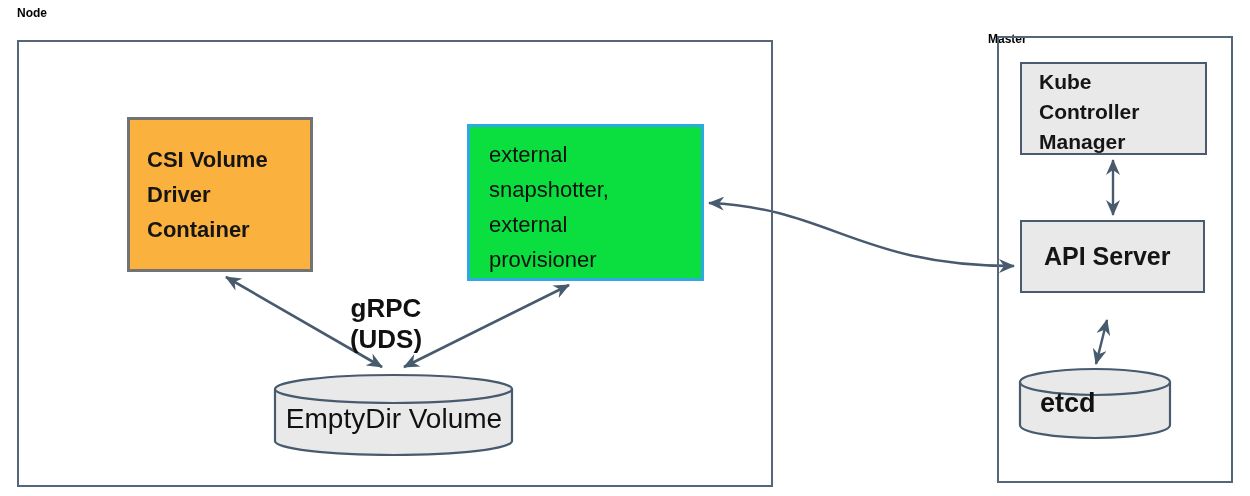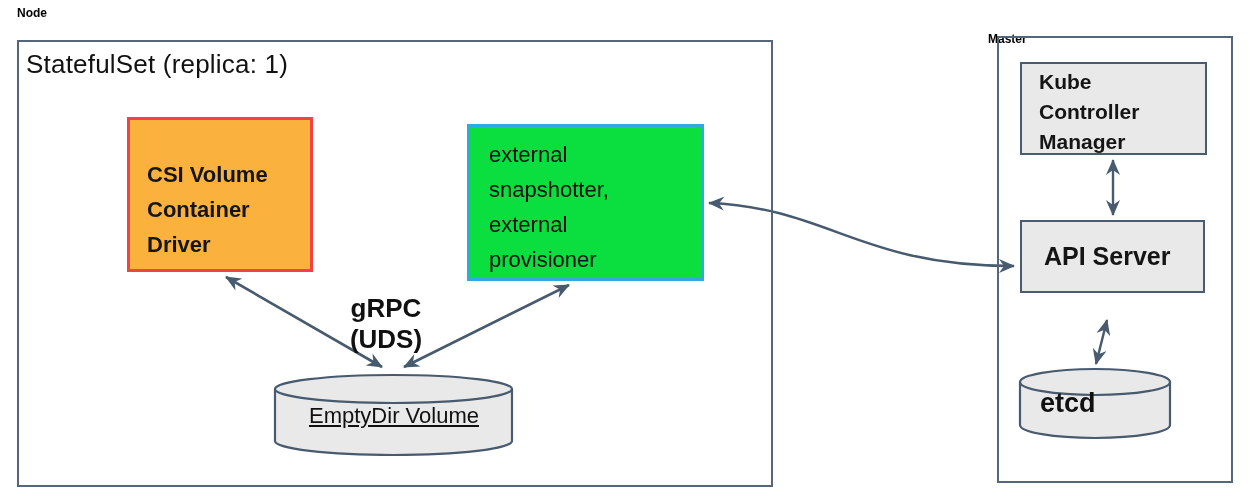--- a/index.html
+++ b/index.html
@@ -27,22 +27,22 @@
   }
   .stateful-title {
     font-size: 26px;
     font-weight: 400;
     color: #111111;
     letter-spacing: 0.2px;
   }
   .csi-box {
     left: 127px; top: 117px; width: 186px; height: 155px;
     background: #fbb13e;
-    border: 3px solid #ef4444;
-    padding: 37px 10px 0 17px;
+    border: 3px solid #737373;
+    padding: 22px 10px 0 17px;
     font-size: 22px;
     font-weight: 600;
     line-height: 35px;
     color: #151515;
   }
   .sidecar-box {
     left: 467px; top: 124px; width: 237px; height: 157px;
     background: #0bdf3f;
     border: 3px solid #2fa9e1;
     padding: 10px 16px 0 19px;
@@ -53,25 +53,24 @@
   }
   .grpc-label {
     left: 320px; top: 293px; width: 132px;
     font-size: 26px;
     font-weight: 700;
     text-align: center;
     color: #111111;
   }
   .emptydir-label {
     left: 277px; top: 403px; width: 234px;
-    font-size: 22px;
+    font-size: 28px;
     font-weight: 400;
     text-align: center;
     color: #111111;
-    text-decoration: underline;
   }
   .kcm-box {
     left: 1020px; top: 62px; width: 187px; height: 93px;
     background: #e9e9e9;
     border: 2px solid #4a5b70;
     padding: 3px 6px 0 17px;
     font-size: 21px;
     font-weight: 600;
     line-height: 30px;
     color: #151515;
@@ -130,26 +129,25 @@
 
     <path d="M1113 160 L1113 215" fill="none" stroke="#475a6e" stroke-width="2.4" marker-start="url(#ah)" marker-end="url(#ah)"></path>
 
     <path d="M1107 320 L1096 364" fill="none" stroke="#475a6e" stroke-width="2.4" marker-start="url(#ah)" marker-end="url(#ah)"></path>
   </svg>
 
   <div class="abs panel-label" style="left:17px; top:6px;">Node</div>
 
   <div class="abs panel-box" style="left:17px; top:40px; width:756px; height:447px;"></div>
 
-  <div class="abs stateful-title" style="left:26px; top:49px;">StatefulSet (replica: 1)</div>
 
   <div class="abs csi-box">
     <div>CSI Volume</div>
+    <div>Driver</div>
     <div>Container</div>
-    <div>Driver</div>
   </div>
 
   <div class="abs sidecar-box">
     <div>external</div>
     <div>snapshotter,</div>
     <div>external</div>
     <div>provisioner</div>
   </div>
 
   <div class="abs grpc-label">gRPC (UDS)</div>

